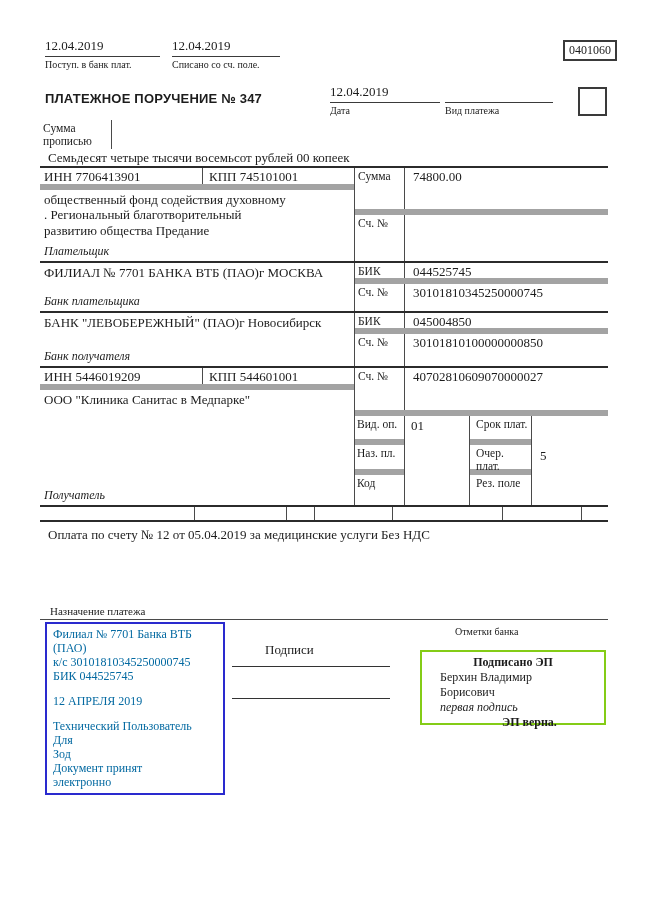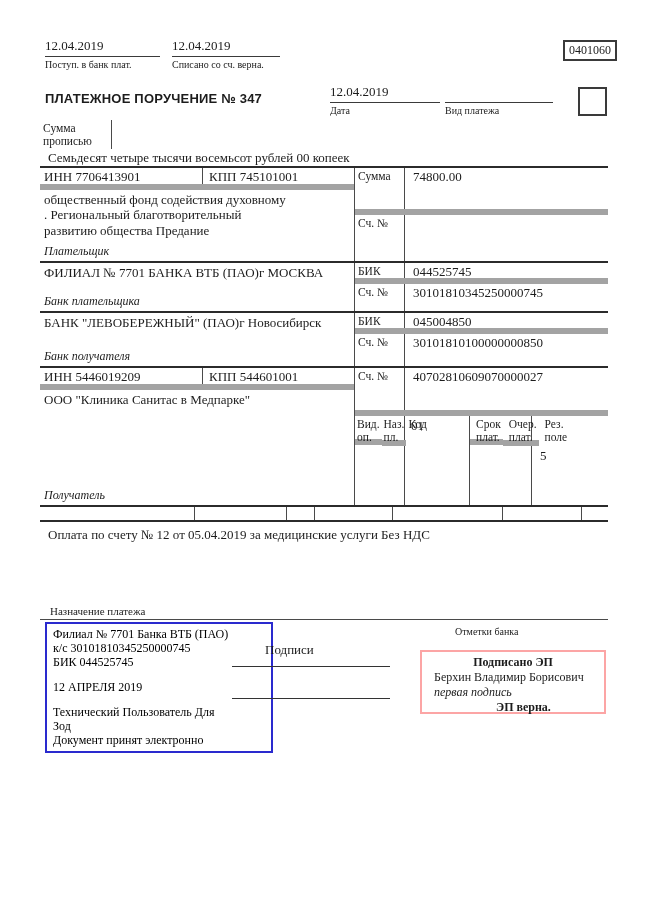--- a/index.html
+++ b/index.html
@@ -24,56 +24,56 @@
   .cell { padding:1px 4px; overflow:hidden; }
   .lbl-cell { font-size:11.5px; padding:2px 3px; line-height:1.1; }
   .val { padding:1px 8px; }
   .left-half { width:315px; display:flex; flex-direction:column; }
   .right-half { flex:1; display:flex; flex-direction:column; }
   .sec-lbl { font-size:12px; padding:0 4px 2px 4px;font-style:italic; }
   .name-block { flex:1; padding:2px 4px; line-height:1.18; }
   .flexrow { display:flex; }
   .f1 { flex:1; }
 
-  .op-col-lbl { width:50px; display:flex; }
+  .op-col-lbl { width:50px; display:flex; flex-direction:column; }
   .op-cell { padding:2px 2px; font-size:11.5px; line-height:1.15; }
 
   .purpose-text { position:absolute; left:48px; top:527px; font-size:13px; }
   .purpose-block { position:absolute; left:40px; top:598px; width:568px; height:22px; border-bottom:1px solid #4a4a4a; }
   .purpose-lbl { position:absolute; left:10px; bottom:2px; font-size:11px; }
 
   
   .footer { position:absolute; left:40px; top:622px; width:580px; height:140px; }
   .stamp {
-    position:absolute; left:5px; top:0; width:228px;
-    border:2px solid #2a2ace; color:#000000; font-size:12px; line-height:14px; padding:3px 22px 4px 6px;
+    position:absolute; left:5px; top:0; width:180px;
+    border:2px solid #2a2ace; color:#0369a1; font-size:12px; line-height:14px; padding:3px 22px 4px 6px;
   }
   .stamp-line { min-height:14px; }
   .stamp-gap { height:11px; }
   .sig-head { position:absolute; left:225px; top:4px; font-size:13px;margin-top:16px; }
   .marks-head { position:absolute; left:415px; top:4px; font-size:10px; }
   .sig-line { position:absolute; left:192px; width:158px; border-top:1px solid #333; height:0; }
   .esign-box {
-    position:absolute; left:380px; top:28px; width:186px; height:64px;
-    border:2px solid #fca5a5; padding:3px 12px; font-size:12px; line-height:1.25;
+    position:absolute; left:380px; top:28px; width:186px; height:75px;
+    border:2px solid #84cc16; padding:3px 18px; font-size:12px; line-height:1.25;
   }
   .esign-title { font-weight:bold; text-align:center; }
   .esign-type { font-style:italic; }
   .esign-verified { font-weight:bold; padding-left:62px; }
 </style>
 </head>
 <body>
 
 <div class="page">
 
   <div class="abs u-line" style="left:45px; top:38px; width:115px;">12.04.2019</div>
   <div class="abs small-lbl" style="left:45px; top:59px;">Поступ. в банк плат.</div>
 
   <div class="abs u-line" style="left:172px; top:38px; width:108px;">12.04.2019</div>
-  <div class="abs small-lbl" style="left:172px; top:59px;">Списано со сч. верна.</div>
+  <div class="abs small-lbl" style="left:172px; top:59px;">Списано со сч. поле.</div>
 
   <div class="abs code-box" style="left:563px; top:40px;">0401060</div>
 
   <div class="abs title" style="left:45px; top:91px;">ПЛАТЕЖНОЕ ПОРУЧЕНИЕ № 347</div>
 
   <div class="abs u-line" style="left:330px; top:84px; width:110px;">12.04.2019</div>
   <div class="abs small-lbl" style="left:330px; top:105px;">Дата</div>
 
   <div class="abs u-line" style="left:445px; top:84px; width:108px; height:19px;"></div>
   <div class="abs small-lbl" style="left:445px; top:105px;">Вид платежа</div>

